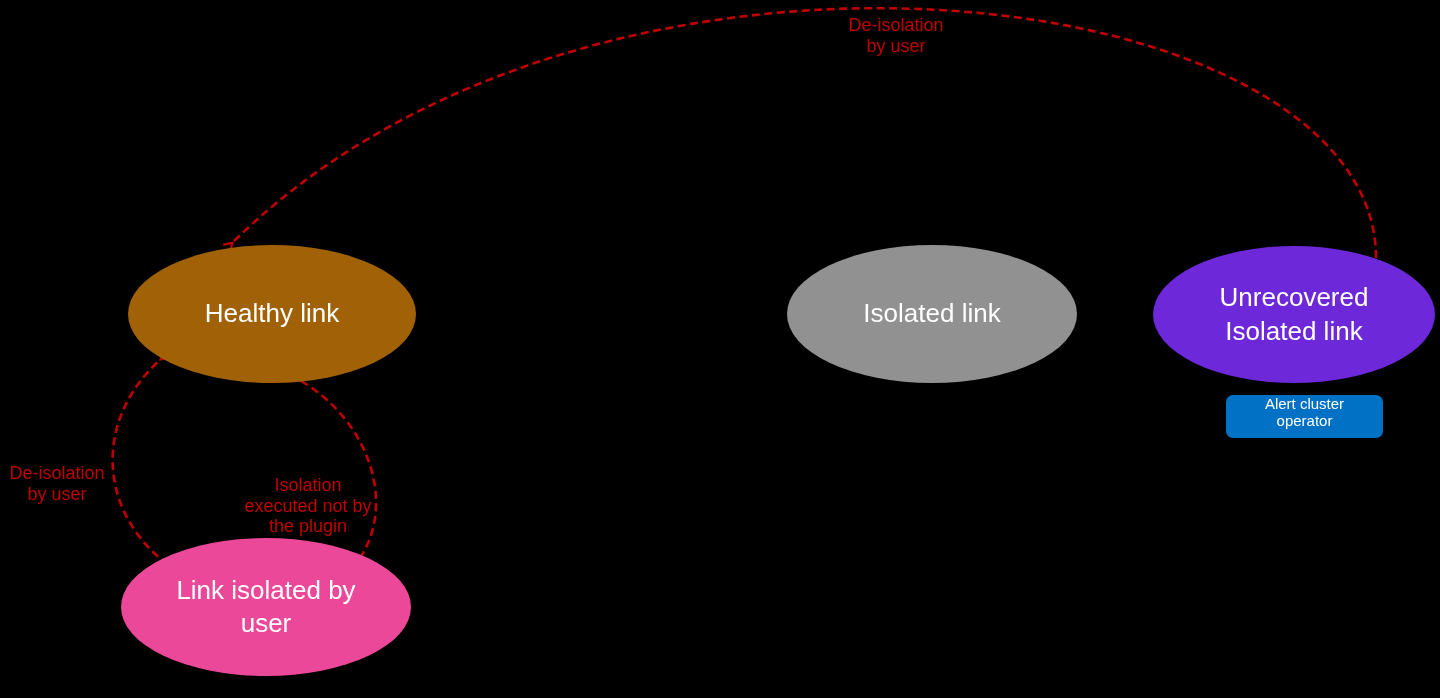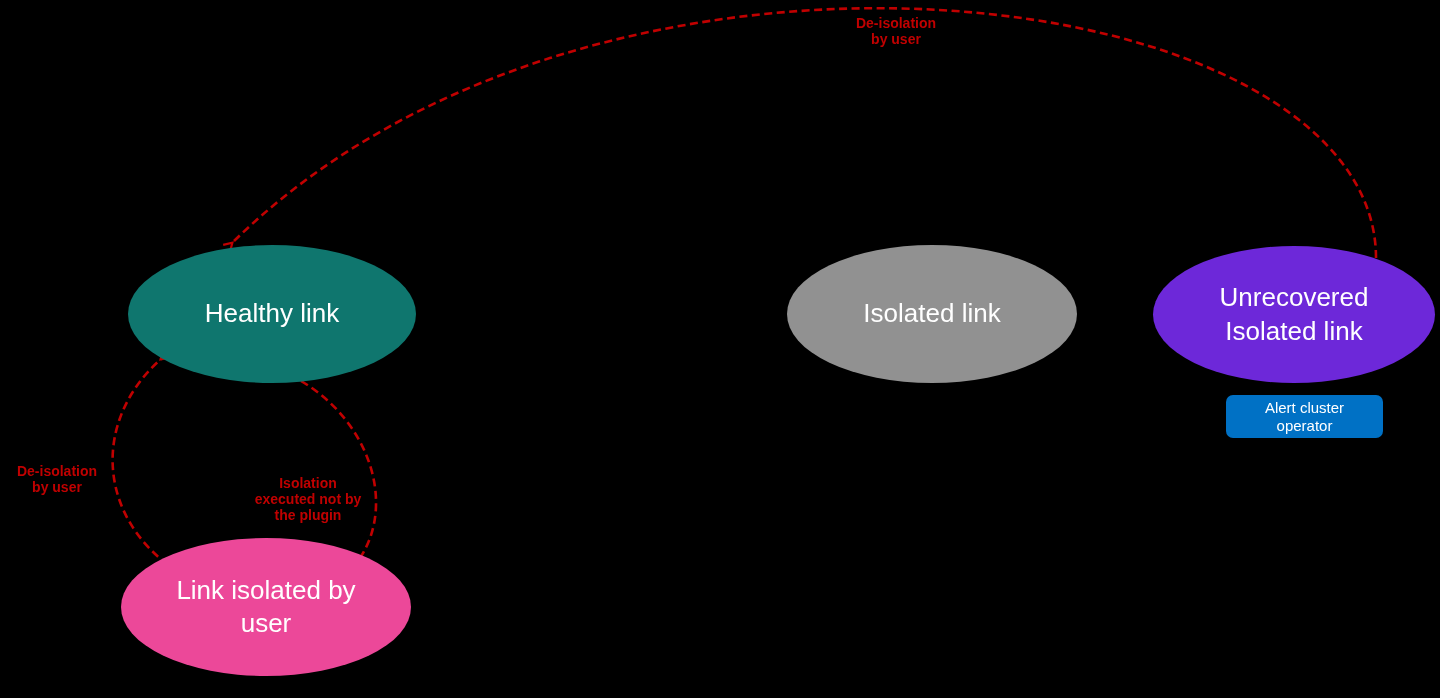--- a/index.html
+++ b/index.html
@@ -23,43 +23,43 @@
     border-radius: 50%;
     display: flex;
     align-items: center;
     justify-content: center;
     text-align: center;
     color: #ffffff;
     font-size: 26px;
     line-height: 1.28;
     white-space: pre-line;
   }
-  .node-healthy      { left: 128px; top: 245px; width: 288px; height: 138px; background: #0f766e; }
+  .node-healthy      { left: 128px; top: 245px; width: 288px; height: 138px; background: #a16207; }
   .node-isolated     { left: 787px; top: 245px; width: 290px; height: 138px; background: #919191; }
   .node-unrecovered  { left: 1153px; top: 246px; width: 282px; height: 137px; background: #6d28d9; }
   .node-userisolated { left: 121px; top: 538px; width: 290px; height: 138px; background: #ec4899; }
   .action-box {
     position: absolute;
     left: 1226px; top: 395px; width: 157px; height: 43px;
     background: #0071C5;
     border-radius: 7px;
     display: flex;
-    align-items: center;
+    align-items: flex-start;
     justify-content: center;
     text-align: center;
     color: #ffffff;
     font-size: 15px;
     line-height: 1.15;
     white-space: pre-line;
   }
   .edge-label {
     position: absolute;
     color: #C00000;
-    font-weight: bold;
-    font-size: 14px;
+    font-weight: normal;
+    font-size: 18px;
     line-height: 1.15;
     text-align: center;
     white-space: pre-line;
   }
   .edge-label-top   { left: 806px; top: 15px;  width: 180px; }
   .edge-label-left  { left: 0px;   top: 463px; width: 114px; }
   .edge-label-right { left: 240px; top: 475px; width: 136px; }
 </style>
 </head>
 <body>

